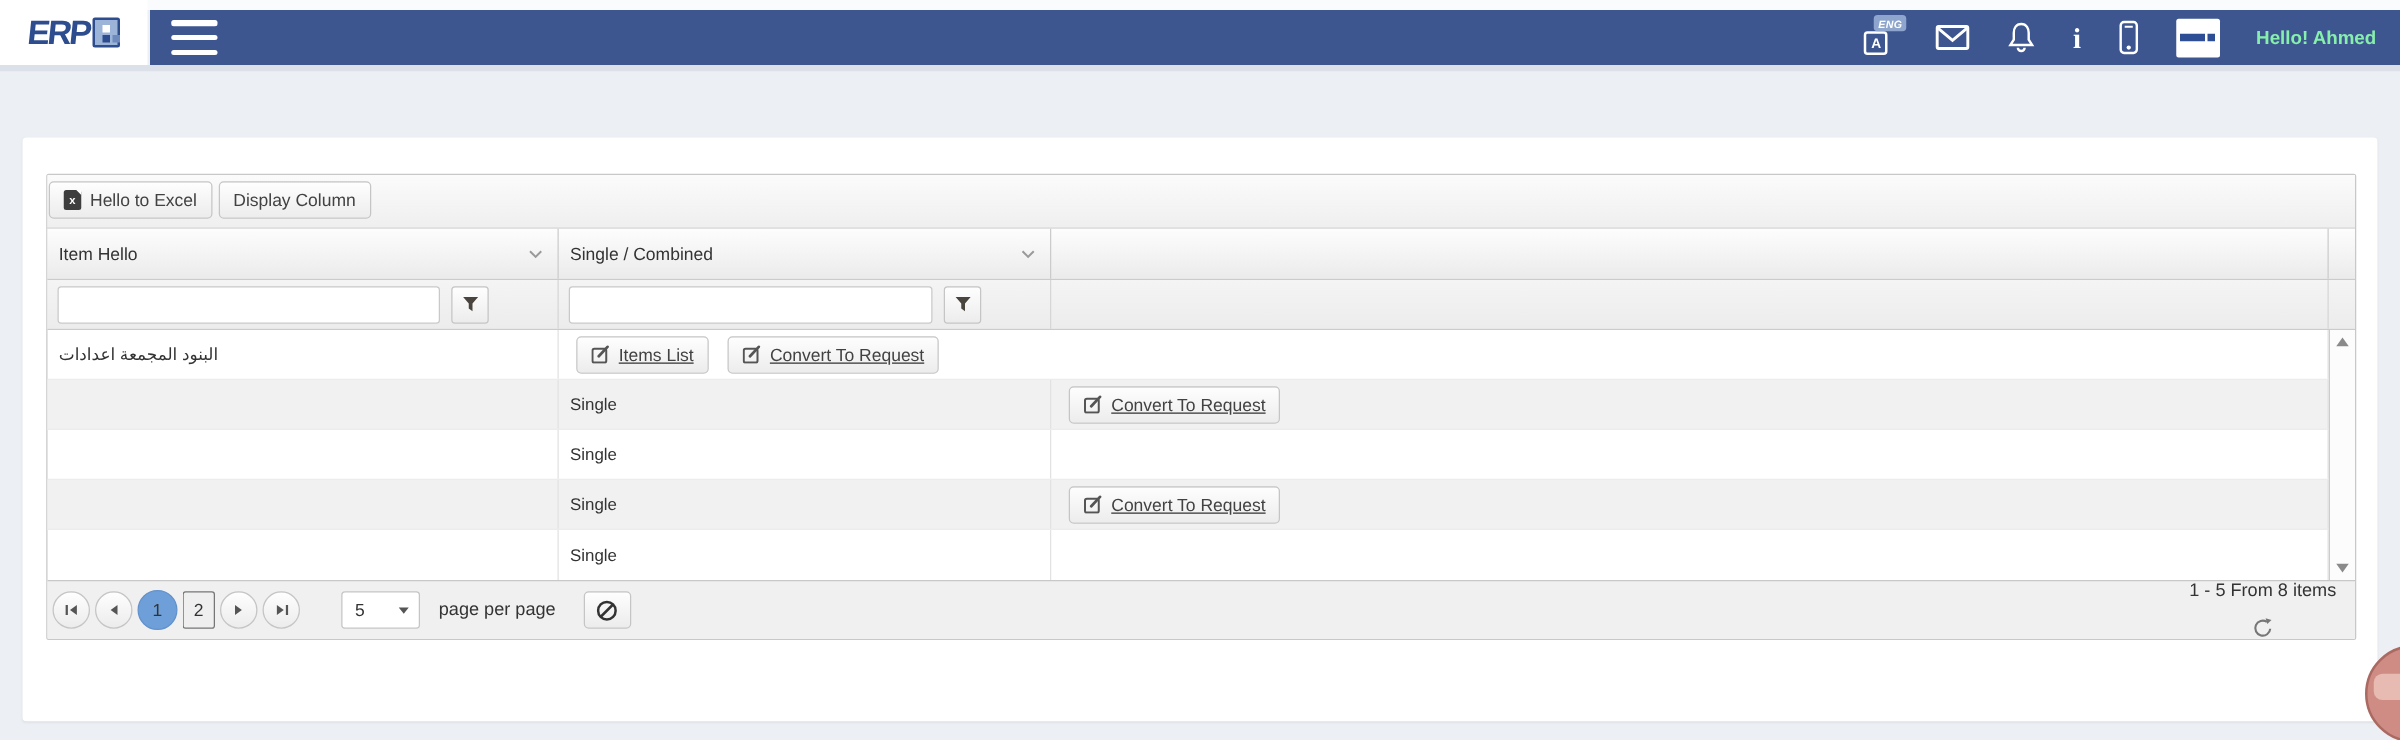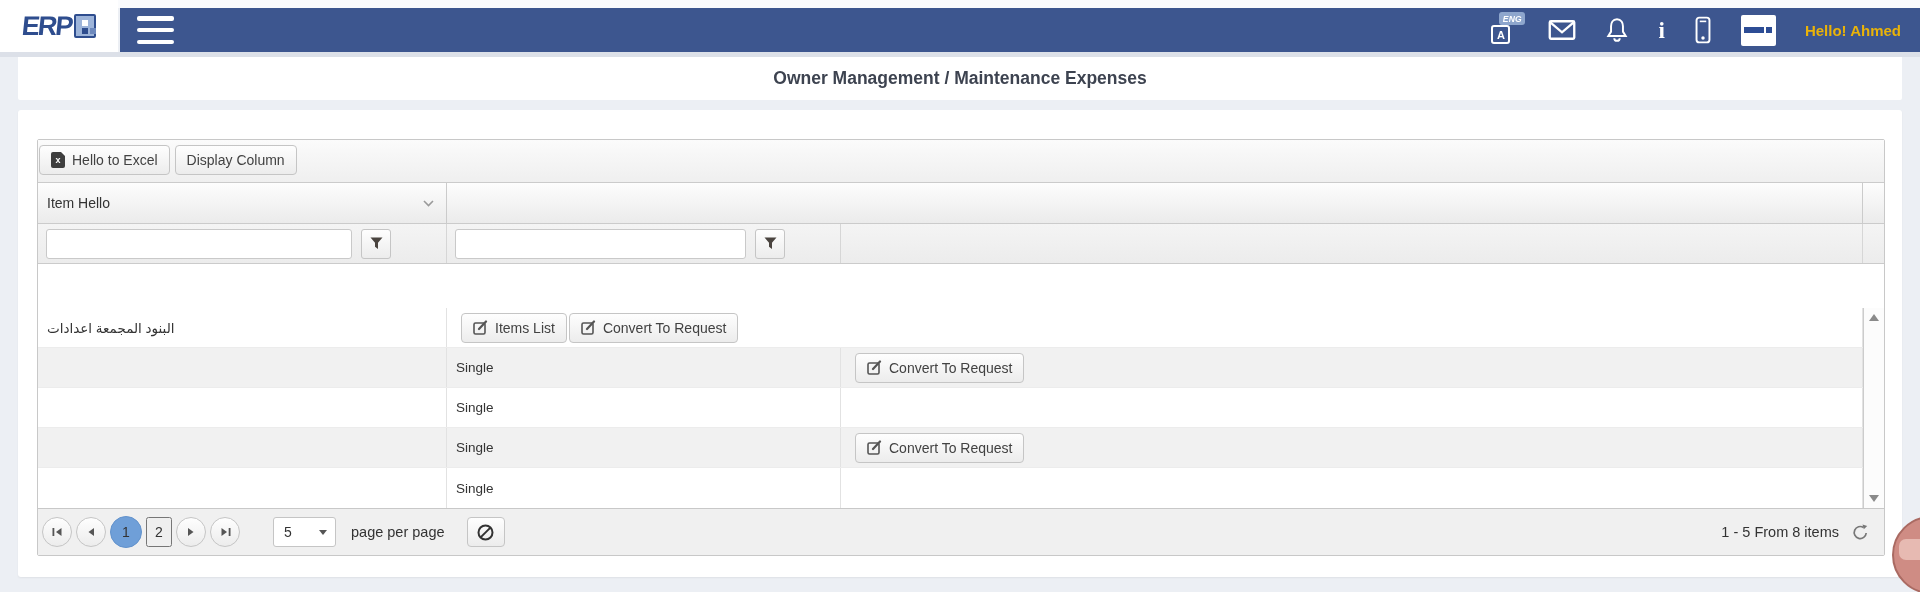--- a/index.html
+++ b/index.html
@@ -19,21 +19,21 @@
 
   .topbar-right { position:absolute; top:0; right:19px; height:44px; display:flex; align-items:center; gap:29px; }
   .tb-icon { background:transparent; border:none; cursor:pointer; display:flex; align-items:center; justify-content:center; position:relative; }
   .lang-wrap { position:relative; width:28px; height:30px; }
   .lang-box { position:absolute; left:0; bottom:1px; width:19px; height:19px; border:2px solid #fff; border-radius:3px; color:#fff; font-size:11px; font-weight:bold; display:flex; align-items:center; justify-content:center; }
   .eng-badge { position:absolute; top:-3px; right:-6px; background:#8ea6cd; color:#fff; font-size:8.5px; font-weight:bold; padding:1.5px 3.5px; border-radius:3px; letter-spacing:.3px;font-style:italic; }
   .info-glyph { color:#fff; font-family:"Liberation Serif",serif; font-weight:bold; font-size:23px; line-height:1; }
   .company-logo { width:35px; height:31px; background:#fff; border-radius:2px; display:flex; align-items:center; justify-content:center; gap:2px; cursor:pointer; }
   .company-logo .bar1 { width:20px; height:6px; background:#2d4d95; }
   .company-logo .bar2 { width:6px; height:6px; background:#2d4d95; }
-  .greeting { color:#eab308; font-size:15px; font-weight:bold; white-space:nowrap; }
+  .greeting { color:#86efac; font-size:15px; font-weight:bold; white-space:nowrap; }
 
   
   .substrip { position:absolute; top:52px; left:0; width:1920px; height:5px; background:#dce0e8; }
   .title-band { position:absolute; top:57px; left:18px; width:1884px; height:43px; background:#fff; border-radius:0 0 2px 2px; display:flex; align-items:center; justify-content:center; }
   .page-title { font-size:17.5px; font-weight:bold; color:#3d4350; }
 
   
   .card { position:absolute; top:110px; left:18px; width:1884px; height:467px; background:#fff; border-radius:3px; box-shadow:0 1px 2px rgba(0,0,0,.06); padding:29px 0 0 19px; }
 
   .search-row { position:relative; width:1848px; height:36px; margin-bottom:7px; }
@@ -53,42 +53,42 @@
   .hdr-row { display:flex; height:41px; background:linear-gradient(#fdfdfd,#ebebeb); border-bottom:1px solid #cbcbcb; }
   .hdr-cell { position:relative; display:flex; align-items:center; padding-left:9px; border-right:1px solid #cbcbcb; cursor:pointer; font-size:14px; color:#333; }
   .hdr-chev { position:absolute; right:12px; top:17px; }
   .c1 { width:409px; } .c2 { width:394px; } .c3 { flex:1; } .c4 { width:21px; border-right:none !important; }
 
   .filter-row { display:flex; height:40px; background:linear-gradient(#f4f4f4,#ececec); border-bottom:1px solid #cbcbcb; }
   .filter-cell { display:flex; align-items:center; gap:9px; padding:0 55px 0 8px; border-right:1px solid #d6d6d6; }
   .filter-input { flex:1; height:30px; border:1px solid #c9c9c9; border-radius:3px; background:#fff; padding:0 8px; font-size:13px; font-family:inherit; }
   .filter-btn { width:30px; height:30px; flex:0 0 30px; background:linear-gradient(#fefefe,#ececec); border:1px solid #c5c5c5; border-radius:3px; cursor:pointer; display:flex; align-items:center; justify-content:center; }
 
-  .grid-body { position:relative;margin-top:44px; }
+  .grid-body { position:relative; }
   .row { display:flex; height:40px; border-bottom:1px solid #ececec; }
   .row.alt { background:#f1f1f1; }
   .cell { display:flex; align-items:center; padding-left:9px; border-right:1px solid #e2e2e2; font-size:13.5px; color:#333; overflow:hidden; }
-  .cell.actions { gap:2px; padding-left:14px; }
+  .cell.actions { gap:15px; padding-left:14px;text-decoration:underline; }
   .edit-ic { display:inline-block; }
 
   .vscroll { position:absolute; top:0; right:0; width:21px; height:200px; background:#fcfcfc; border-left:1px solid #ccc; cursor:pointer; }
   .vscroll .arr { position:absolute; left:5px; width:0; height:0; border-left:5px solid transparent; border-right:5px solid transparent; }
   .vscroll .up { top:6px; border-bottom:7px solid #8a8a8a; }
   .vscroll .dn { bottom:6px; border-top:7px solid #8a8a8a; }
 
   
   .pager { height:47px; background:#f0f0f0; border-top:1px solid #c8c8c8; display:flex; align-items:center; padding:0 15px 0 4px; }
   .pg-circle { width:30px; height:30px; border-radius:50%; background:linear-gradient(#fefefe,#ececec); border:1px solid #c5c5c5; display:flex; align-items:center; justify-content:center; cursor:pointer; margin-right:4px; }
   .pg-num { width:32px; height:32px; border-radius:50%; background:#6f9fd8; border:1px solid #6292cc; color:#333; font-size:14px; display:flex; align-items:center; justify-content:center; cursor:pointer; margin-right:4px; }
   .pg-num2 { width:26px; height:30px; display:flex; align-items:center; justify-content:center; font-size:14px; color:#333; cursor:pointer; margin-right:4px; }
   .pgsize { width:63px; height:30px; background:#fff; border:1px solid #c5c5c5; border-radius:3px; margin-left:29px; display:flex; align-items:center; justify-content:space-between; padding:0 8px 0 10px; cursor:pointer; font-size:14px; color:#333; }
   .caret-g { width:0; height:0; border-left:4px solid transparent; border-right:4px solid transparent; border-top:5px solid #555; }
   .ipp { margin-left:15px; font-size:14.5px; color:#333; }
   .cancel-btn { width:38px; height:30px; margin-left:22px; background:linear-gradient(#fefefe,#ececec); border:1px solid #c5c5c5; border-radius:4px; cursor:pointer; display:flex; align-items:center; justify-content:center; }
-  .pager-right { margin-left:auto; display:flex; align-items:center; gap:13px; }
+  .pager-right { margin-left:auto; display:flex; align-items:center; gap:13px;flex-direction:column; }
   .range { font-size:14.5px; color:#333; }
   .refresh { background:transparent; border:none; cursor:pointer; display:flex; }
 
   
   .fab { position:absolute; top:516px; left:1892px; width:78px; height:78px; border-radius:50%; background:#cf8c84; border:2px solid #aa6a62; cursor:pointer; }
   .fab .pill { position:absolute; left:5px; top:21px; width:42px; height:21px; border-radius:7px; background:#e7bab2; }
 </style>
 </head>
 <body>
 
@@ -138,42 +138,45 @@
     </div>
   </div>
 
   <div class="logo-box">
     <span class="logo-text">ERP</span>
     <span class="logo-mark"></span>
   </div>
 
   <div class="substrip"></div>
 
-  <div class="title-band">
-    <h1 class="page-title">Owner Management / Maintenance Expenses</h1>
-  </div>
 
   <div class="card">
 
 
     <div class="grid">
 
       <div class="grid-toolbar">
         <button class="btn">
           <span class="xl-icon">x</span>
           <span>Hello to Excel</span>
         </button>
         <button class="btn">
           <span>Display Column</span>
         </button>
       </div>
 
       <div class="hdr-row">
         <div class="hdr-cell c1">
           <span>Item Hello</span>
+          <svg class="hdr-chev" width="11" height="7" viewBox="0 0 11 7">
+              <polyline points="1,1 5.5,5.5 10,1" fill="none" stroke="#9a9a9a" stroke-width="1.6"></polyline>
+            </svg>
+        </div>
+        <div class="hdr-cell c2">
+          <span>Single / Combined</span>
           <svg class="hdr-chev" width="11" height="7" viewBox="0 0 11 7">
               <polyline points="1,1 5.5,5.5 10,1" fill="none" stroke="#9a9a9a" stroke-width="1.6"></polyline>
             </svg>
         </div>
         <div class="hdr-cell c3"></div>
         <div class="hdr-cell c4"></div>
       </div>
 
       <div class="filter-row">
         <div class="filter-cell c1">

